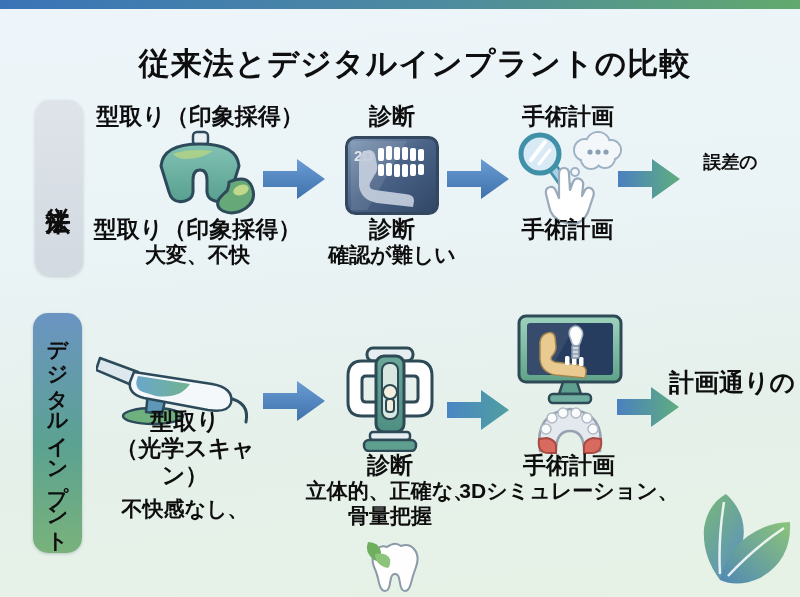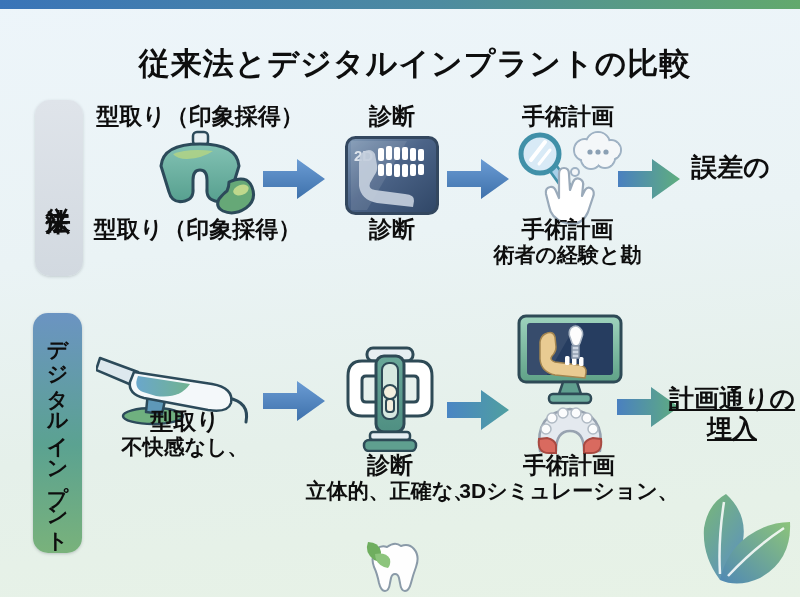--- a/index.html
+++ b/index.html
@@ -15,21 +15,21 @@
   .side-label{position:absolute;display:flex;align-items:center;justify-content:center;
     writing-mode:vertical-rl;text-orientation:upright;font-weight:800;border-radius:15px;}
   .side-label.r1{left:35px;top:100px;width:48px;height:176px;font-size:25px;
     background:linear-gradient(180deg,#dfe4ea 0%,#d2d9e0 100%);box-shadow:0 1px 3px rgba(80,90,100,.25);}
   .side-label.r2{left:33px;top:313px;width:49px;height:240px;font-size:21px;
     background:linear-gradient(180deg,#6b94c2 0%,#5ba291 55%,#79b27b 100%);box-shadow:0 1px 3px rgba(80,90,100,.3);}
   .toplabel{position:absolute;text-align:center;font-size:23px;font-weight:800;white-space:nowrap;}
   .cap{position:absolute;text-align:center;font-weight:800;line-height:1.18;}
   .cap .t{font-size:23px;}
   .cap .s{font-size:21px;}
-  .result{position:absolute;text-align:center;font-weight:800;font-size:26px;line-height:1.18;}
+  .result{position:absolute;text-align:center;font-weight:800;font-size:18px;line-height:1.18;}
   .abs{position:absolute;}
   svg{display:block;}
 </style>
 </head>
 <body>
 
 <div class="canvas">
   <div class="top-bar"></div>
   <h1 class="title">従来法とデジタルインプラントの比較</h1>
 
@@ -144,47 +144,49 @@
       </defs>
     <polygon points="0,14 34,14 34,2 62,22 34,42 34,30 0,30" fill="url(#ag1)"></polygon>
   </svg>
 
   <div class="result" style="left:678px;top:152px;width:105px;">
     <div>誤差の</div>
   </div>
 
   <div class="cap" style="left:85px;top:216px;width:225px;">
     <div class="t">型取り（印象採得）</div>
+    <div class="s">大変、不快</div>
   </div>
   <div class="cap" style="left:298px;top:216px;width:188px;">
     <div class="t">診断</div>
+    <div class="s">確認が難しい</div>
   </div>
   <div class="cap" style="left:475px;top:216px;width:185px;">
     <div class="t">手術計画</div>
-    <div class="s">術者の経験と勘</div>
   </div>
 
   <svg class="abs" style="left:96px;top:328px;" width="172" height="100" viewBox="0 0 172 100">
     <defs>
         <linearGradient id="sg" x1="0" y1="0" x2="1" y2="0">
           <stop offset="0" stop-color="#5b9ec6"></stop>
           <stop offset="1" stop-color="#62ab84"></stop>
         </linearGradient>
       </defs>
     <ellipse cx="57" cy="88" rx="30" ry="8" fill="#6fb07f" stroke="#2c4a5a" stroke-width="2.5"></ellipse>
     <path d="M52,64 L70,68 L66,86 L50,84 Z" fill="#5e98b8" stroke="#2c4a5a" stroke-width="2.5" stroke-linejoin="round"></path>
     <path d="M132,70 Q154,74 150,94" fill="none" stroke="#2c4a5a" stroke-width="3" stroke-linecap="round"></path>
     <polygon points="4,30 42,44 38,58 0,42" fill="#dde8ee" stroke="#2c4a5a" stroke-width="2.5" stroke-linejoin="round"></polygon>
     <path d="M38,44 L116,56 Q138,60 135,75 Q132,85 112,82 L48,70 Q32,66 34,54 Z" fill="#f4f8fa" stroke="#2c4a5a" stroke-width="2.5" stroke-linejoin="round"></path>
     <path d="M42,48 L94,56 Q84,71 60,68 L47,64 Q37,60 42,48 Z" fill="url(#sg)" opacity="0.9"></path>
   </svg>
 
   <div class="cap" style="left:93px;top:408px;width:184px;">
     <div class="t">型取り</div>
-    <div class="s" style="margin-top:0;">不快感なし、</div>
+    <div class="t">（光学スキャン）</div>
+    <div class="s" style="margin-top:8px;">不快感なし、</div>
   </div>
 
   <svg class="abs" style="left:263px;top:379px;" width="64" height="44" viewBox="0 0 64 44">
     <defs>
         <linearGradient id="ab3" x1="0" y1="0" x2="0" y2="1">
           <stop offset="0" stop-color="#6b9cd4"></stop>
           <stop offset="1" stop-color="#3e71ab"></stop>
         </linearGradient>
       </defs>
     <polygon points="0,14 34,14 34,2 62,22 34,42 34,30 0,30" fill="url(#ab3)"></polygon>
@@ -204,20 +206,21 @@
     <rect x="46" y="17" width="16" height="56" rx="7" fill="#d6e8e0" stroke="#2e4a56" stroke-width="2"></rect>
     <circle cx="54" cy="46" r="7" fill="#f3efdf" stroke="#2e4a56" stroke-width="2"></circle>
     <rect x="50" y="53" width="8" height="13" rx="3" fill="#f3efdf" stroke="#2e4a56" stroke-width="2"></rect>
     <rect x="34" y="86" width="40" height="8" rx="3" fill="#e6eef2" stroke="#2e4a56" stroke-width="2.5"></rect>
     <rect x="28" y="94" width="52" height="11" rx="5" fill="#5f9f8f" stroke="#2e4a56" stroke-width="2.5"></rect>
   </svg>
 
   <div class="cap" style="left:293px;top:452px;width:194px;">
     <div class="t">診断</div>
     <div class="s">立体的、正確な、</div>
+    <div class="s">骨量把握</div>
   </div>
 
   <svg class="abs" style="left:447px;top:388px;" width="64" height="44" viewBox="0 0 64 44">
     <defs>
         <linearGradient id="at1" x1="0" y1="0" x2="1" y2="0">
           <stop offset="0" stop-color="#4a86c4"></stop>
           <stop offset="1" stop-color="#4f9fa0"></stop>
         </linearGradient>
       </defs>
     <polygon points="0,14 34,14 34,2 62,22 34,42 34,30 0,30" fill="url(#at1)"></polygon>
@@ -269,23 +272,22 @@
   <svg class="abs" style="left:617px;top:385px;" width="64" height="44" viewBox="0 0 64 44">
     <defs>
         <linearGradient id="ag2" x1="0" y1="0" x2="1" y2="0">
           <stop offset="0" stop-color="#4a80c0"></stop>
           <stop offset="1" stop-color="#5fae7e"></stop>
         </linearGradient>
       </defs>
     <polygon points="0,14 34,14 34,2 62,22 34,42 34,30 0,30" fill="url(#ag2)"></polygon>
   </svg>
 
-  <div class="result" style="left:663px;top:384px;width:138px;font-size:25px;text-decoration:underline;">
+  <div class="result" style="left:663px;top:368px;width:138px;font-size:25px;">
     <div>計画通りの</div>
-    <div>埋入</div>
   </div>
 
   <svg class="abs" style="left:360px;top:540px;" width="62" height="54" viewBox="0 0 62 54">
     <g transform="translate(15,3)">
       <path d="M12,4 Q20,-2 26,3 Q34,0 39,6 Q45,13 41,24 Q38,32 36,40 Q34,48 30,48 Q26,48 25,40 L24,35 Q23,31 20,31 Q17,31 16,35 L15,40 Q14,48 10,48 Q6,48 4,40 Q2,30 -1,24 Q-5,13 2,6 Q6,2 12,4 Z" fill="#fefefe" stroke="#8a9aa8" stroke-width="2" stroke-linejoin="round"></path>
     </g>
     <path d="M14,20 Q4,12 8,2 Q19,2 21,12 Q21,18 17,21 Z" fill="#6fae5f"></path>
     <path d="M24,27 Q15,23 15,14 Q26,12 30,19 Q31,25 28,28 Z" fill="#8cc47c"></path>
   </svg>
 

